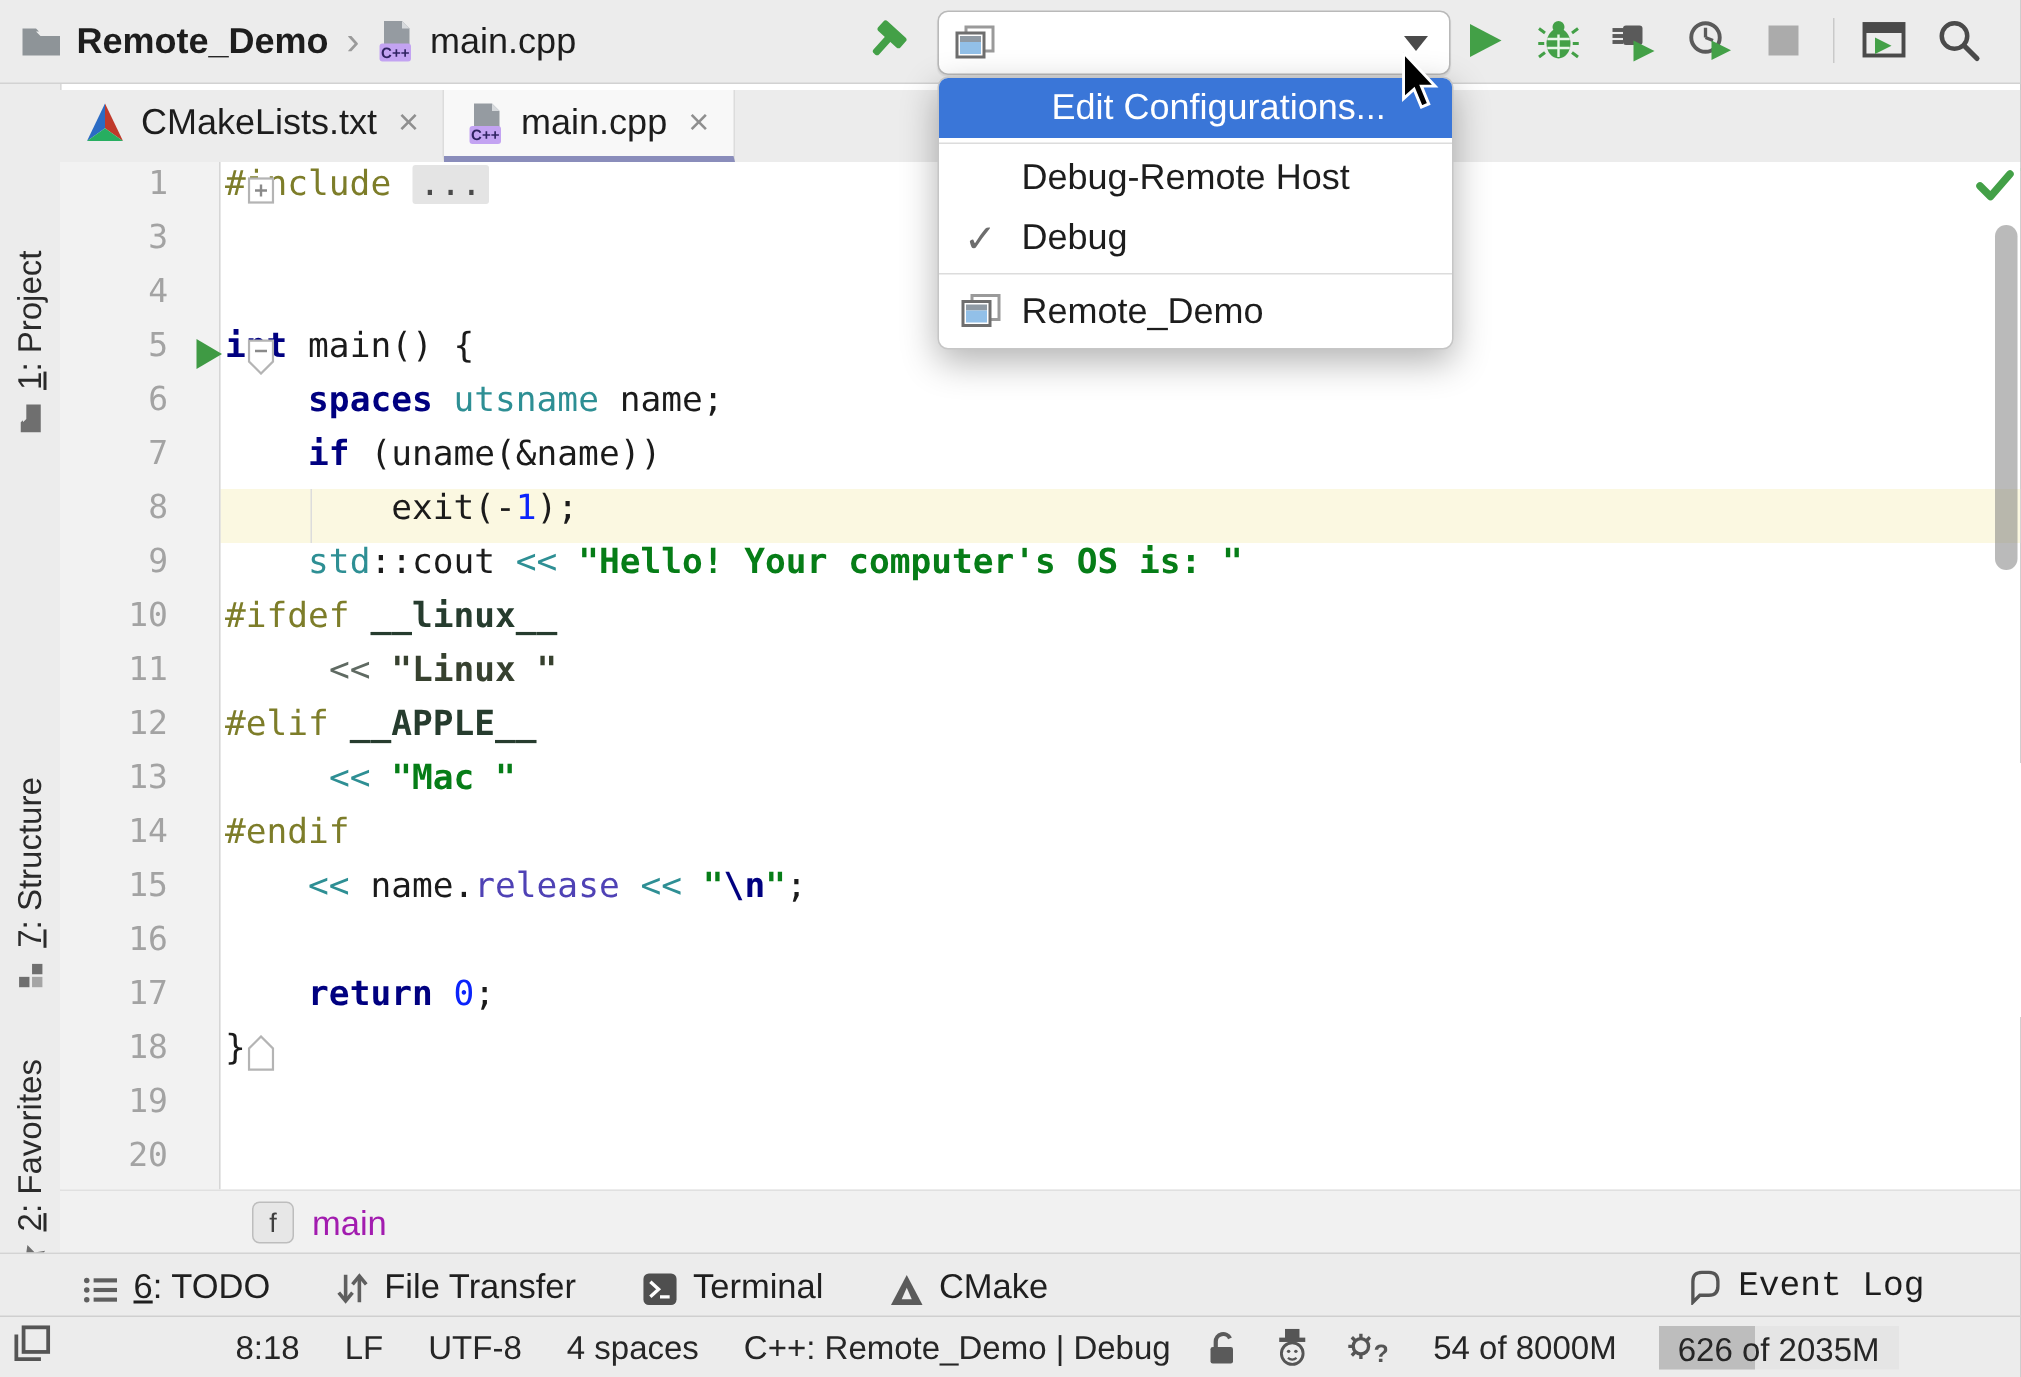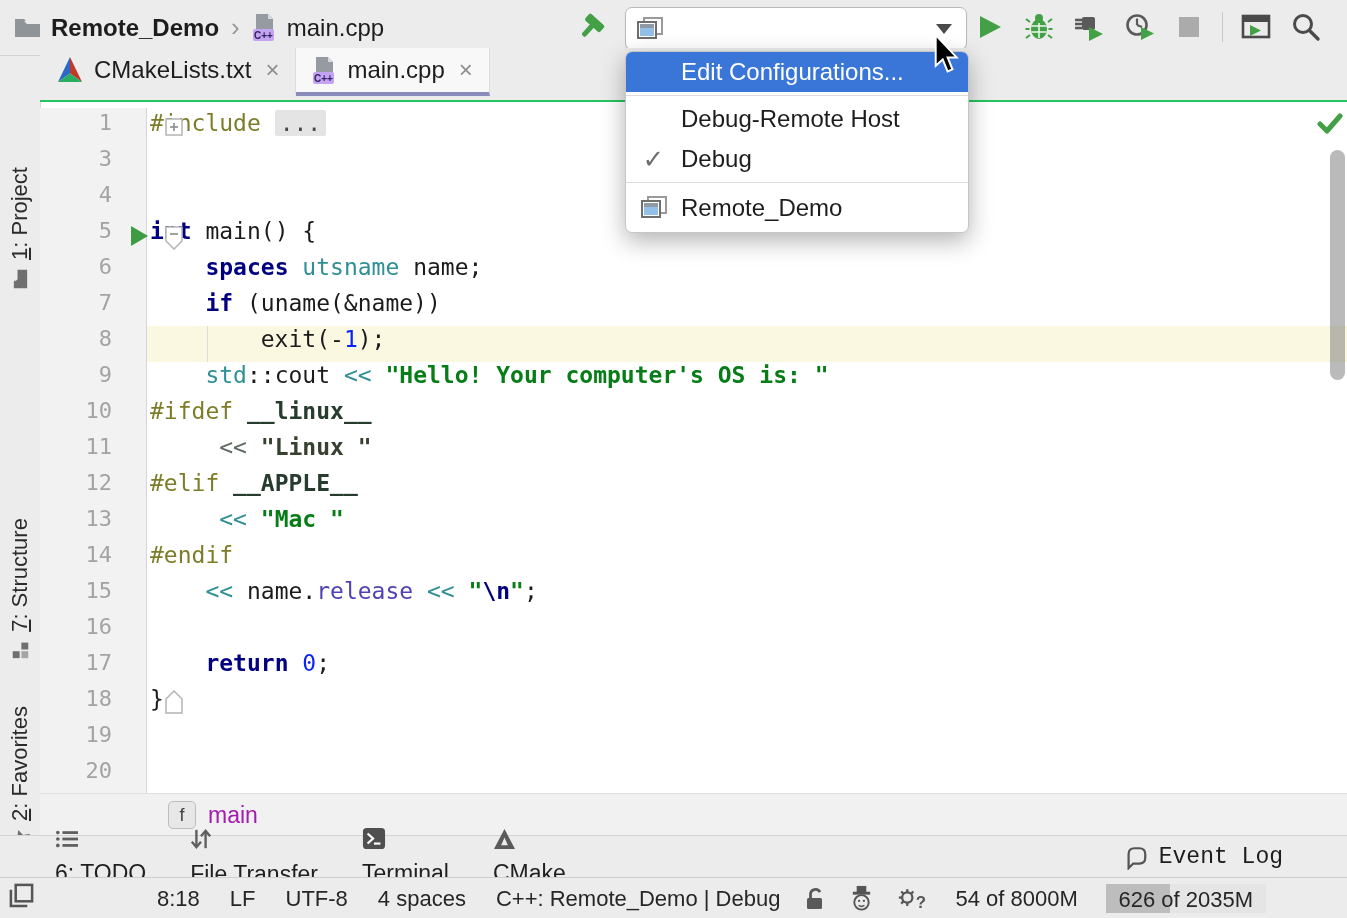--- a/index.html
+++ b/index.html
@@ -21,21 +21,21 @@
   .tb-ico{width:34px;height:34px;display:flex;align-items:center;justify-content:center;}
   #tb-actions{position:absolute;left:972px;top:10px;display:flex;align-items:center;gap:16px;}
   .vsep{width:1px;height:30px;background:#c9c9c9;}
   #hammer{position:absolute;left:574px;top:10px;}
   
   #stripe{position:absolute;left:0;top:56px;width:40px;height:779px;background:#ececec;
           border-right:1px solid #d9d9d9;}
   .stripe-item{position:absolute;left:20px;transform:translate(-50%,-50%) rotate(-90deg);
                display:flex;align-items:center;gap:9px;white-space:nowrap;font-size:22px;color:#2a2a2a;}
   
-  #tabbar{position:absolute;left:40px;top:48px;width:1307px;height:52px;background:#ececec;
+  #tabbar{position:absolute;left:40px;top:60px;width:1307px;height:52px;background:#ececec;
           border-bottom:2px solid #22c55e;display:flex;}
   .tab{display:flex;align-items:center;gap:10px;padding:0 16px;font-size:24px;
        border-right:1px solid #dcdcdc;border-bottom:4px solid transparent;height:48px;box-sizing:border-box;}
   .tab.active{background:#f8f8f8;border-bottom:4px solid #8a8dbb;}
   .tab .close{color:#8f8f8f;font-size:24px;margin-left:4px;}
   
   #editor{position:absolute;left:40px;top:108px;width:1307px;height:685px;background:#ffffff;}
   #gutter-bg{position:absolute;left:0;top:0;width:106px;height:685px;background:#f2f2f2;
              border-right:1px solid #d6d6d6;}
   #line-hl{position:absolute;left:0;top:218px;width:1307px;height:36px;background:#fbf8e1;}
@@ -55,34 +55,34 @@
   .gut-ico{position:absolute;}
   #scrollbar{position:absolute;right:2px;top:42px;width:15px;height:230px;border-radius:8px;
              background:rgba(130,130,130,.55);}
   #inspect-ok{position:absolute;right:4px;top:4px;}
   
   #menu{position:absolute;left:625px;top:51px;width:342px;background:#ffffff;z-index:40;
         border:1px solid #c6c6c6;border-radius:7px;box-shadow:0 8px 24px rgba(0,0,0,.3);
         font-size:24px;overflow:hidden;padding-bottom:2px;}
   .mrow{height:40px;display:flex;align-items:center;}
   .mrow .mcol{width:55px;flex:0 0 55px;display:flex;align-items:center;justify-content:center;}
-  .mrow.sel{background:#3a76d8;color:#fff;}
+  .mrow.sel{background:#3a76d8;color:#fff;padding-left:20px;}
   .msep{height:1px;background:#dcdcdc;margin:3px 0;}
   .mcheck{color:#6d6d6d;font-size:26px;}
   
   #fbar{position:absolute;left:40px;top:793px;width:1307px;height:42px;background:#f1f1f1;
         border-top:1px solid #e0e0e0;display:flex;align-items:center;font-size:23px;}
   #fbadge{margin-left:128px;width:26px;height:26px;background:#e7e7e7;border:1px solid #bdbdbd;
           border-radius:5px;display:flex;align-items:center;justify-content:center;
           font-size:18px;color:#3f3f3f;}
   #fname{margin-left:12px;color:#a21caf;}
   
   #bottombar{position:absolute;left:0;top:835px;width:1347px;height:42px;background:#ececec;
              border-top:1px solid #d3d3d3;display:flex;align-items:center;font-size:23px;}
-  .bb-item{display:flex;align-items:flex-start;gap:10px;margin-left:44px;color:#1f1f1f;flex-direction:column;}
+  .bb-item{display:flex;align-items:flex-end;gap:10px;margin-left:44px;color:#1f1f1f;}
   .bb-item:first-child{margin-left:55px;}
   #bb-right{margin-left:auto;margin-right:64px;display:flex;align-items:center;gap:10px;font-family:Liberation Mono, monospace;}
   u{text-decoration:underline;}
   
   #statusbar{position:absolute;left:0;top:877px;width:1347px;height:41px;background:#ececec;
              border-top:1px solid #cfcfcf;display:flex;align-items:center;font-size:22px;color:#262626;}
   #tw-access{margin-left:8px;}
   .sb-item{margin-left:30px;}
   #sb-pos{margin-left:122px;}
   .sb-ico{margin-left:22px;display:flex;align-items:center;}

